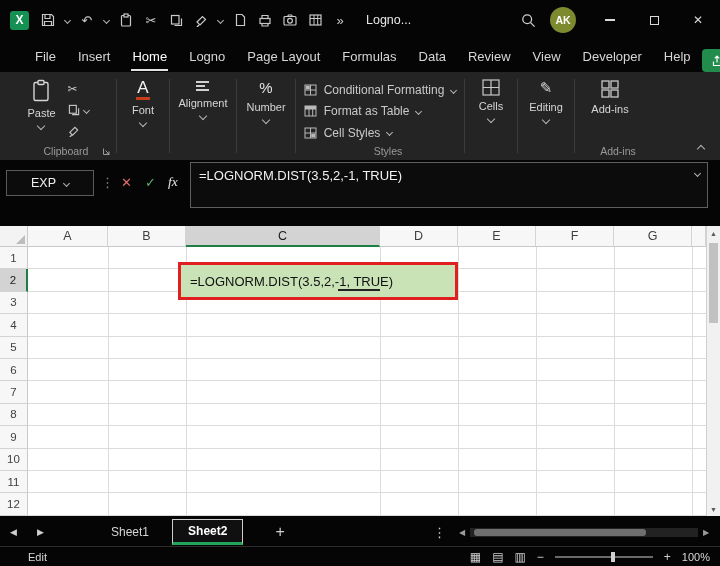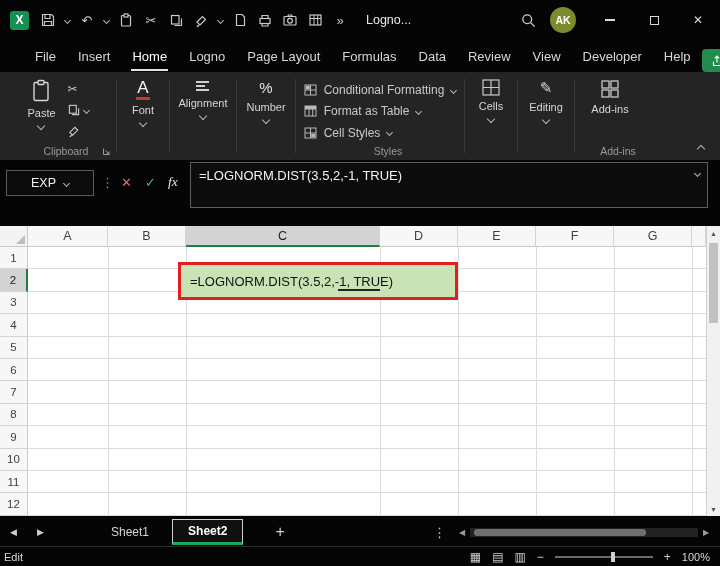--- a/index.html
+++ b/index.html
@@ -86,21 +86,21 @@
   .stab.active { border:1px solid #cfcfcf; border-bottom:3px solid #23a45b; color:#fff; font-weight:bold; background:#101010; height:26px; margin-left:8px; }
   .addsheet { color:#cfcfcf; font-size:16px; margin-left:32px; }
   .sheet-more { color:#cfcfcf; margin-left:auto; margin-right:10px; font-size:13px; }
   .hscroll { display:flex; align-items:center; margin-right:8px; }
   .hs-arr { color:#9a9a9a; font-size:8px; width:12px; text-align:center; }
   .hs-track { width:228px; height:9px; background:#222; position:relative; margin:0 2px; }
   .hs-thumb { position:absolute; left:4px; top:1px; width:172px; height:7px; background:#6f6f6f; border-radius:3px; }
 
   
   .statusbar { position:absolute; top:546px; left:0; width:720px; height:20px; background:#050505; border-top:1px solid #2c2c2c; display:flex; align-items:center; font-size:11px; color:#d8d8d8; }
-  .sb-mode { margin-left:4px; }
+  .sb-mode { margin-left:28px; }
   .sb-acc { margin-left:30px; display:flex; align-items:center; gap:6px; font-weight:bold; color:#eaeaea; }
   .sb-right { margin-left:auto; display:flex; align-items:center; gap:11px; margin-right:10px; }
   .viewico { color:#cfcfcf; font-size:12px; }
   .zoomsign { color:#cfcfcf; font-size:12px; }
   .ztrack { width:98px; height:2px; background:#6a6a6a; position:relative; }
   .zthumb { position:absolute; left:56px; top:-4px; width:4px; height:10px; background:#d0d0d0; }
   svg { display:block; }
 </style>
 </head>
 <body>

